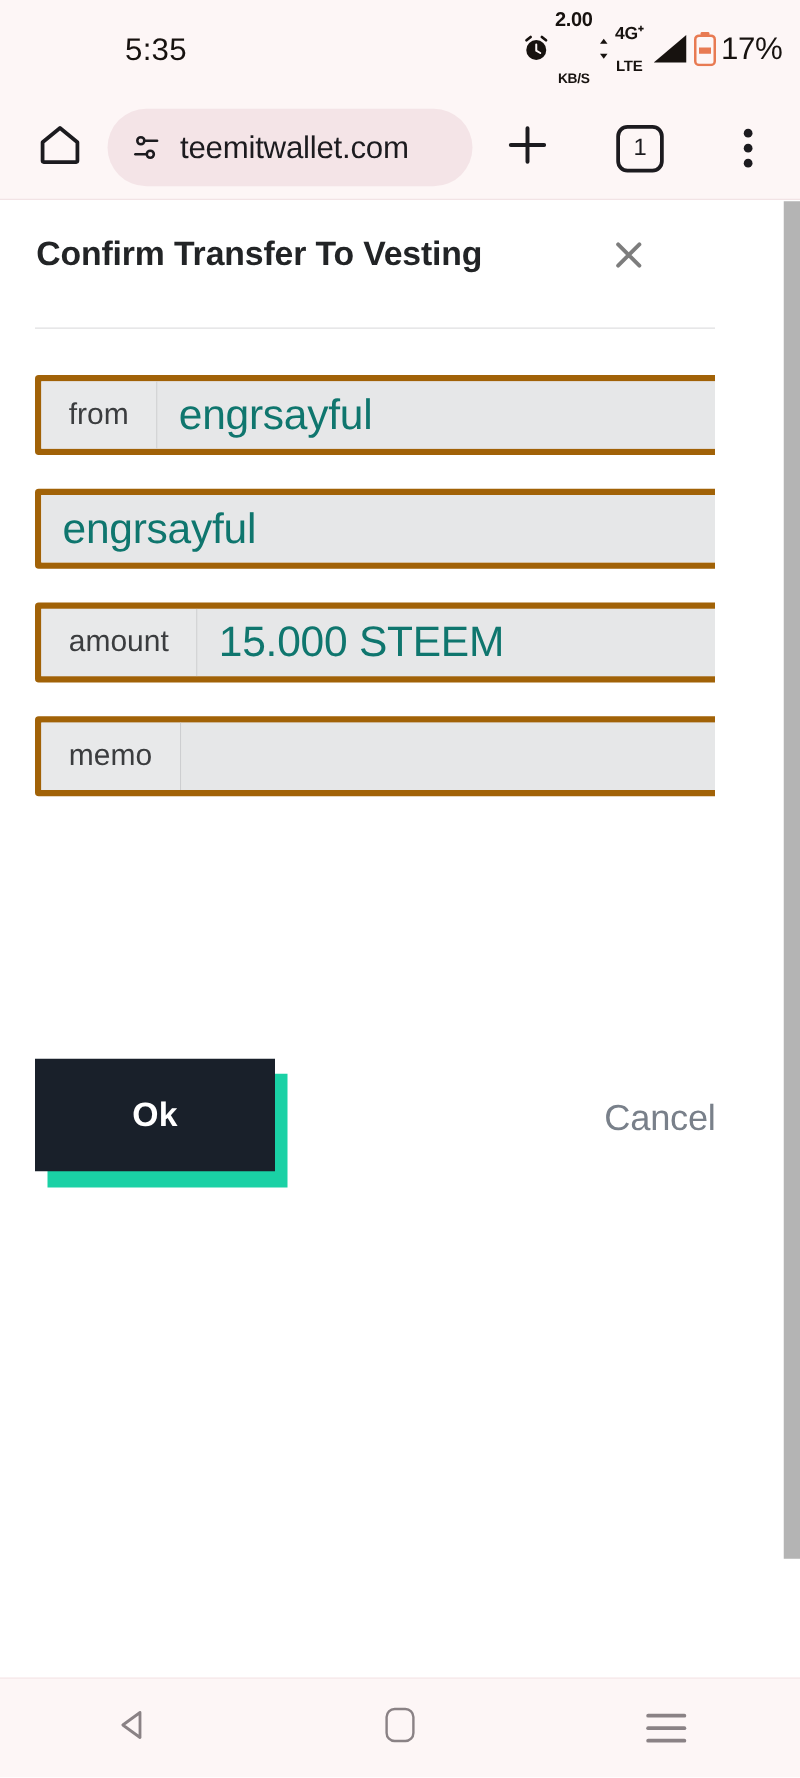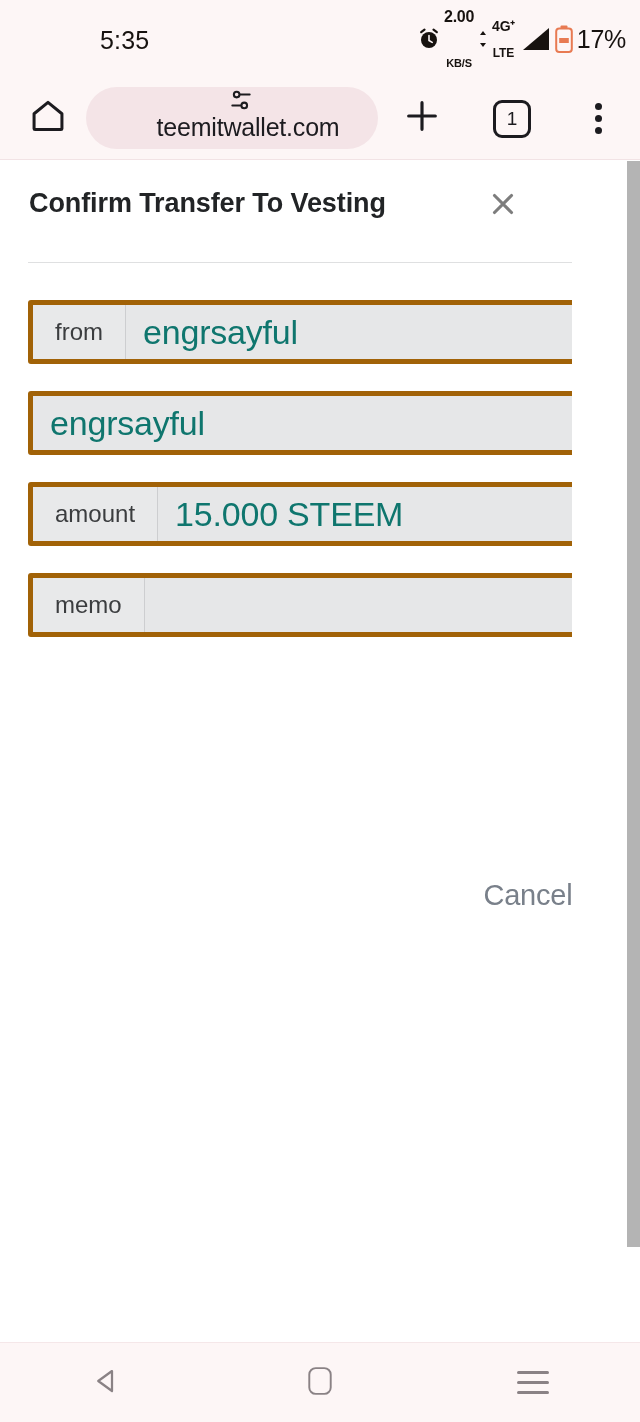--- a/index.html
+++ b/index.html
@@ -83,21 +83,20 @@
   }
   .urlpill {
     position: absolute;
     left: 86px; top: 11px;
     width: 292px; height: 62px;
     background: #f4e4e7;
     border-radius: 31px;
     display: flex;
     align-items: center;
     padding-left: 18px;
-    flex-direction: column;
   }
   .tune-icon { width: 26px; height: 26px; flex: none; }
   .url-text {
     margin-left: 14px;
     font-size: 25px;
     color: #1c1b1f;
     letter-spacing: -0.2px;
     white-space: nowrap;
   }
   .plus-btn { position:absolute; left:396px; top:16px; width:52px;height:52px;
@@ -373,20 +372,24 @@
         <div class="row-label">amount</div>
         <div class="row-value">15.000 STEEM</div>
       </div>
 
       <div class="row">
         <div class="row-label">memo</div>
         <div class="row-value"></div>
       </div>
 
       <div class="actions">
+        <div class="ok-wrap">
+          <div class="ok-shadow"></div>
+          <button class="ok-btn">Ok</button>
+        </div>
         <button class="cancel-btn">Cancel</button>
       </div>
 
     </div>
   </div>
 
   <div class="scrollbar"></div>
 
   <div class="navbar">
     <div class="nav-btn">

